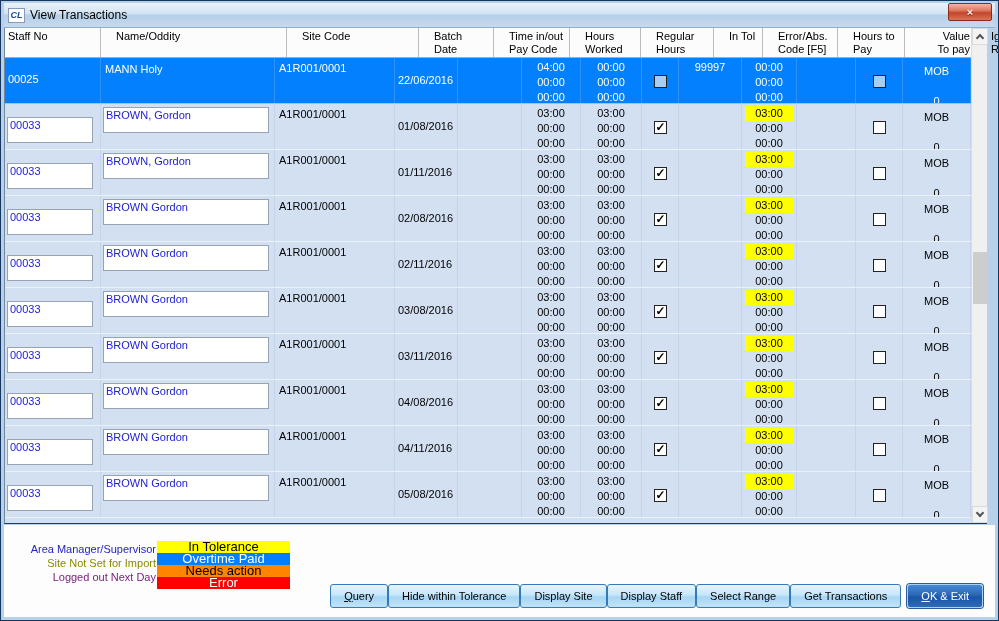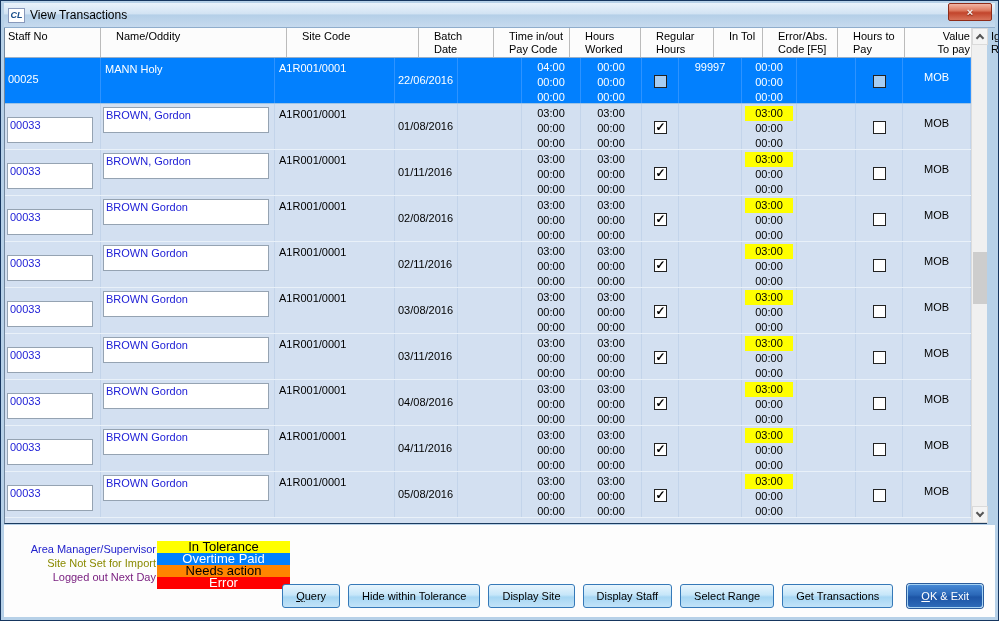--- a/index.html
+++ b/index.html
@@ -72,21 +72,21 @@
   .checkbox{
     width:13px;height:13px;border:1px solid #222;background:#fff;
     margin:17px auto 0;position:relative;
   }
   .checkbox.sel{background:#a6cdf2;}
   .checkbox.checked::after{
     content:"\2713";position:absolute;top:-2px;left:1px;
     font-size:12px;font-weight:bold;color:#000;
   }
   .err-val{display:block;margin-top:3px;text-align:center;}
-  .c-src{text-align:center;padding-top:12px;}
+  .c-src{text-align:center;padding-top:6px;}
   .src-line{height:15px;line-height:15px;}
   .src-batch{margin-top:15px;}
   .filler{height:5px;background:#d3e0f1;}
   
   .scrollbar{width:17px;background:#f0f0f0;border-left:1px solid #dcdcdc;position:relative;}
   .sb-btn{
     position:absolute;left:0;width:16px;height:17px;background:#f4f4f4;
     border:1px solid #dadada;display:flex;align-items:center;justify-content:center;
   }
   .sb-up{top:0;}
@@ -104,21 +104,21 @@
   .note-0{color:#2222cc;}
   .note-1{color:#8a8a00;}
   .note-2{color:#7a2080;}
   .legend-statuses{position:absolute;top:16px;left:153px;width:133px;font-size:13px;text-align:center;}
   .status{height:12px;line-height:12px;overflow:hidden;}
   .st-0{background:#ffff00;color:#000;}
   .st-1{background:#0080ff;color:#fff;}
   .st-2{background:#ff8500;color:#000;}
   .st-3{background:#ff0000;color:#fff;}
   
-  .buttons{position:absolute;right:12px;bottom:9px;display:flex;gap:8px;align-items:center;}
+  .buttons{position:absolute;right:12px;bottom:9px;display:flex;gap:0;align-items:center;}
   .btn{
     height:24px;padding:0 13px;font-size:11px;color:#000;
     font-family:"Liberation Sans",sans-serif;
     background:linear-gradient(#e8f5fd,#c6e6f9 45%,#a6d6f3 55%,#c2e3f8);
     border:1px solid #3579b8;border-radius:3px;cursor:default;white-space:nowrap;
   }
   .btn.accel::first-letter{text-decoration:underline;}
   .btn.primary{
     background:linear-gradient(#4688d4,#2b68b8 45%,#1d55a6 55%,#2d6ab8);
     color:#fff;border:1px solid #a5d2f3;

